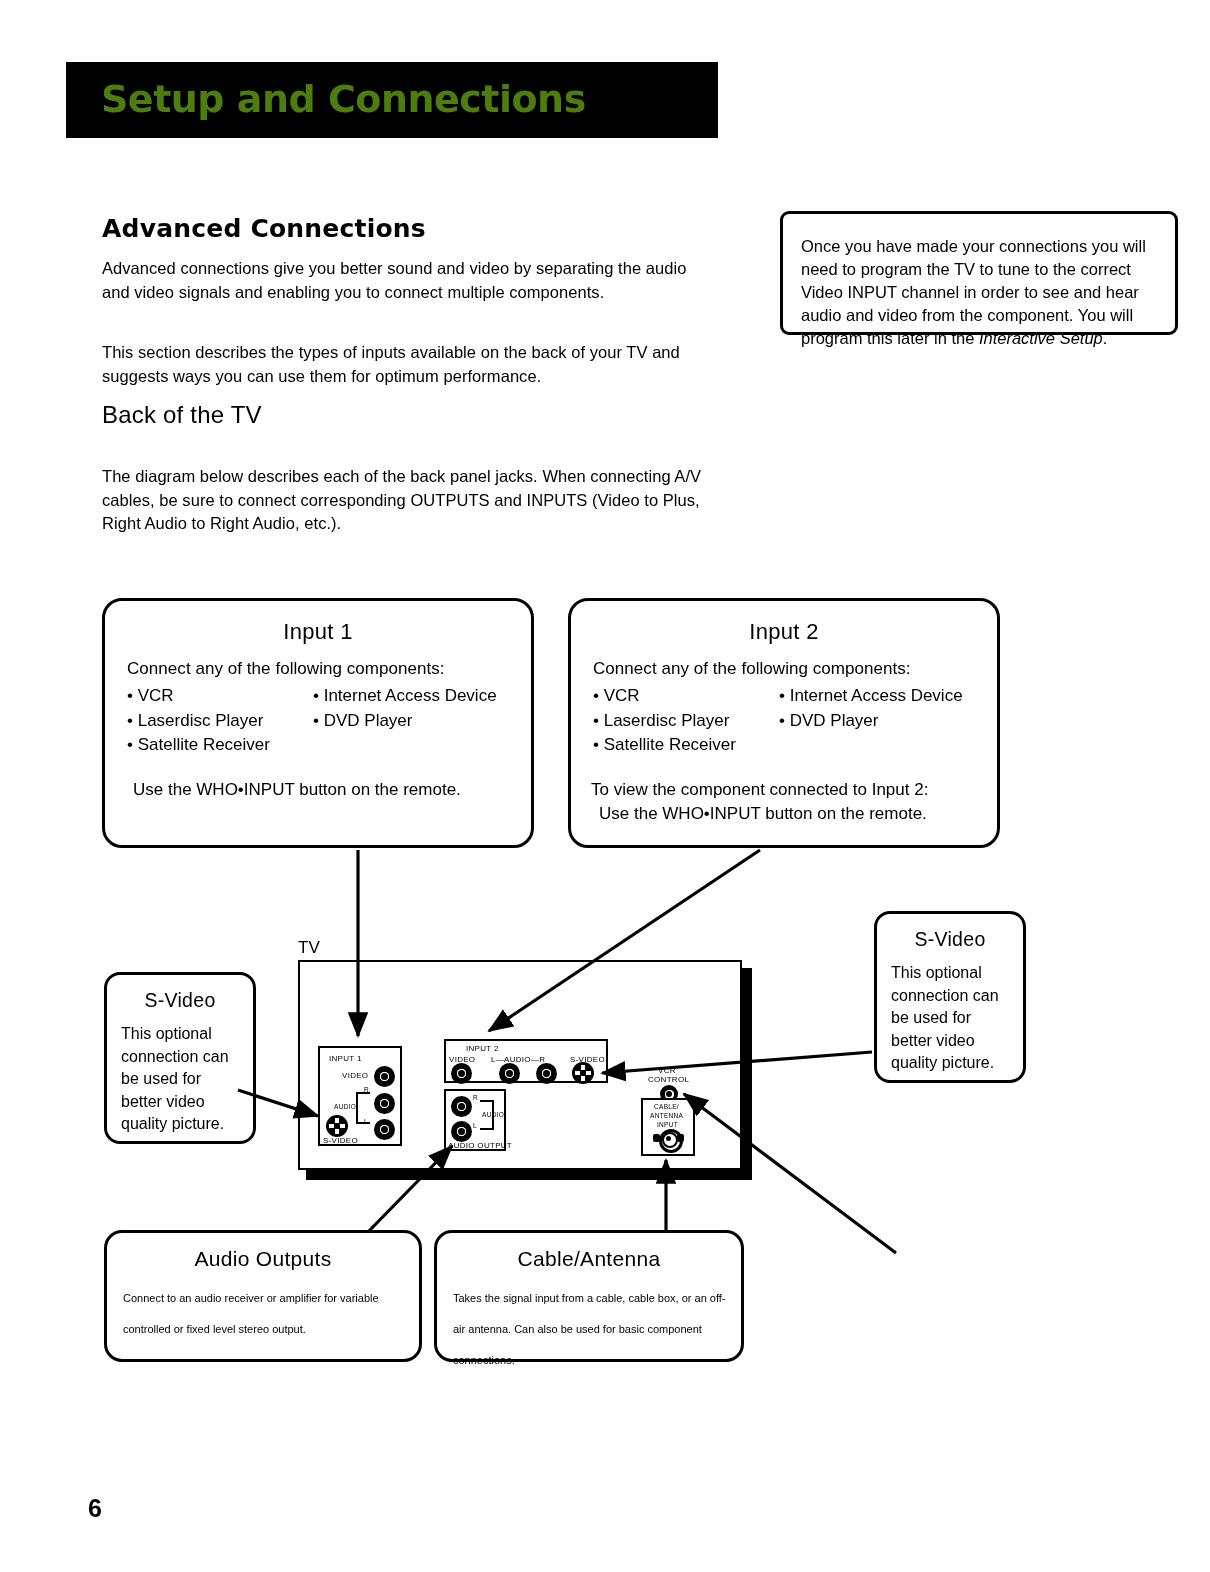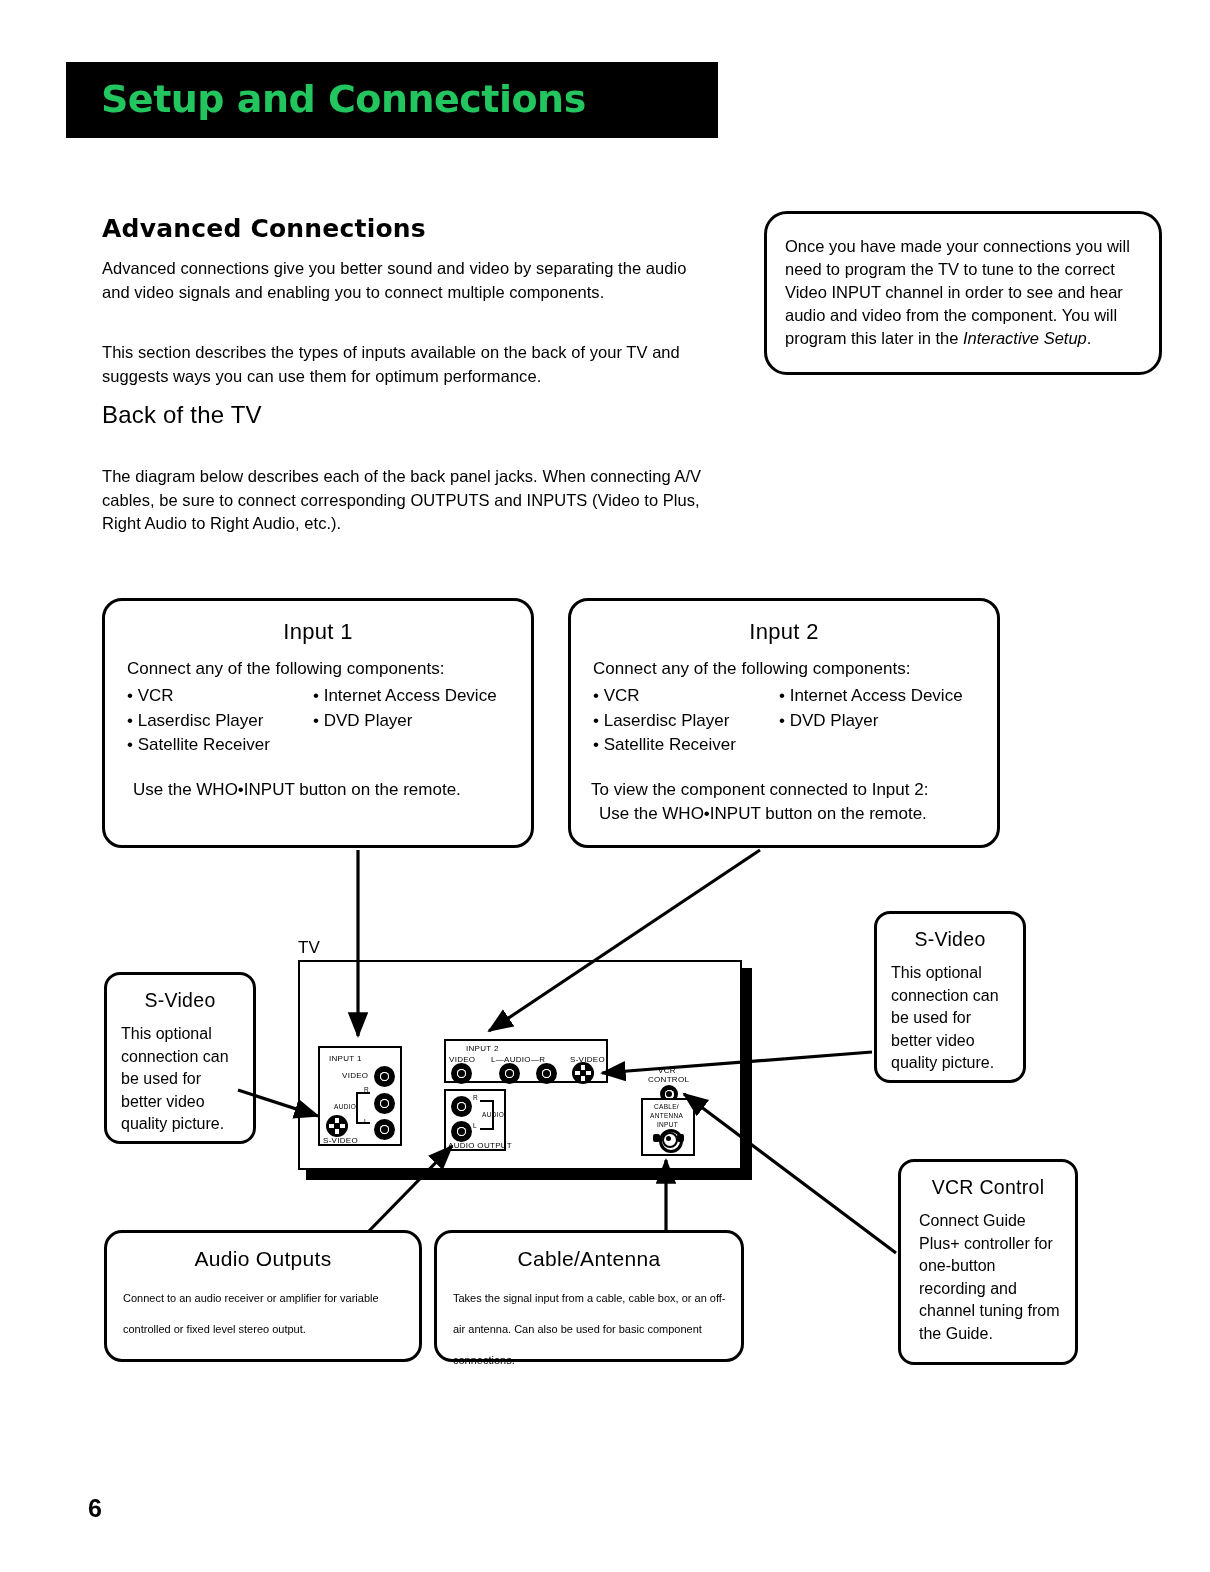--- a/index.html
+++ b/index.html
@@ -11,21 +11,21 @@
   }
   .page{position:absolute;inset:0;}
 
   
   .banner{
     position:absolute;left:66px;top:62px;width:652px;height:76px;
     background:#000;
   }
   .banner-title{
     position:absolute;left:35px;top:50%;transform:translateY(-52%);
-    color:#22c55e;font-size:38px;font-weight:bold;letter-spacing:-0.5px;
+    color:#4d7c0f;font-size:38px;font-weight:bold;letter-spacing:-0.5px;
     font-family:"DejaVu Sans","Liberation Sans",sans-serif;
     white-space:nowrap;
   }
 
   
   .h2{
     position:absolute;font-size:25px;font-weight:bold;letter-spacing:0.2px;
     font-family:"DejaVu Sans","Liberation Sans",sans-serif;white-space:nowrap;
   }
   .h3{
@@ -101,21 +101,21 @@
   <div class="banner">
     <div class="banner-title">Setup and Connections</div>
   </div>
 
   <div class="h2" style="left:102px;top:214px;">Advanced Connections</div>
 
   <div class="para" style="left:102px;top:257px;width:600px;">Advanced connections give you better sound and video by separating the audio and video signals and enabling you to connect multiple components.</div>
 
   <div class="para" style="left:102px;top:341px;width:608px;">This section describes the types of inputs available on the back of your TV and suggests ways you can use them for optimum performance.</div>
 
-  <div class="callout" style="left:764px;top:211px;width:398px;height:164px;border-radius:23px;">
+  <div class="callout" style="left:780px;top:211px;width:398px;height:124px;border-radius:9px;">
     <div style="position:absolute;left:18px;top:21px;right:14px;font-size:16.5px;line-height:23px;"><span>Once you have made your connections you will need to program the TV to tune to the correct Video INPUT channel in order to see and hear audio and video from the component. You will program this later in the </span><span class="ital">Interactive Setup</span><span>.</span></div>
   </div>
 
   <div class="h3" style="left:102px;top:401px;">Back of the TV</div>
 
   <div class="para" style="left:102px;top:465px;width:612px;">The diagram below describes each of the back panel jacks. When connecting A/V cables, be sure to connect corresponding OUTPUTS and INPUTS (Video to Plus, Right Audio to Right Audio, etc.).</div>
 
   <div class="callout" style="left:102px;top:598px;width:432px;height:250px;">
     <div class="callout-title" style="top:18px;font-size:22px;">Input 1</div>
 
@@ -162,24 +162,20 @@
   <div class="callout small-callout" style="left:874px;top:911px;width:152px;height:172px;border-radius:16px;">
     <div class="callout-title" style="top:14px;">S-Video</div>
     <div class="callout-body" style="left:14px;top:48px;right:10px;">This optional connection can be used for better video quality picture.</div>
   </div>
 
   <div class="callout small-callout" style="left:104px;top:972px;width:152px;height:172px;border-radius:16px;">
     <div class="callout-title" style="top:14px;">S-Video</div>
     <div class="callout-body" style="left:14px;top:48px;right:10px;">This optional connection can be used for better video quality picture.</div>
   </div>
 
-  <div class="callout small-callout" style="left:898px;top:1159px;width:180px;height:206px;border-radius:16px;">
-    <div class="callout-title" style="top:14px;">VCR Control</div>
-    <div class="callout-body" style="left:18px;top:48px;right:10px;">Connect Guide Plus+ controller for one-button recording and channel tuning from the Guide.</div>
-  </div>
 
   <div class="callout" style="left:104px;top:1230px;width:318px;height:132px;border-radius:18px;">
     <div class="callout-title" style="top:14px;font-size:21px;">Audio Outputs</div>
     <div class="callout-body" style="left:16px;top:50px;right:12px;">Connect to an audio receiver or amplifier for variable controlled or fixed level stereo output.</div>
   </div>
 
   <div class="callout" style="left:434px;top:1230px;width:310px;height:132px;border-radius:18px;">
     <div class="callout-title" style="top:14px;font-size:21px;">Cable/Antenna</div>
     <div class="callout-body" style="left:16px;top:50px;right:12px;">Takes the signal input from a cable, cable box, or an off-air antenna. Can also be used for basic component connections.</div>
   </div>

